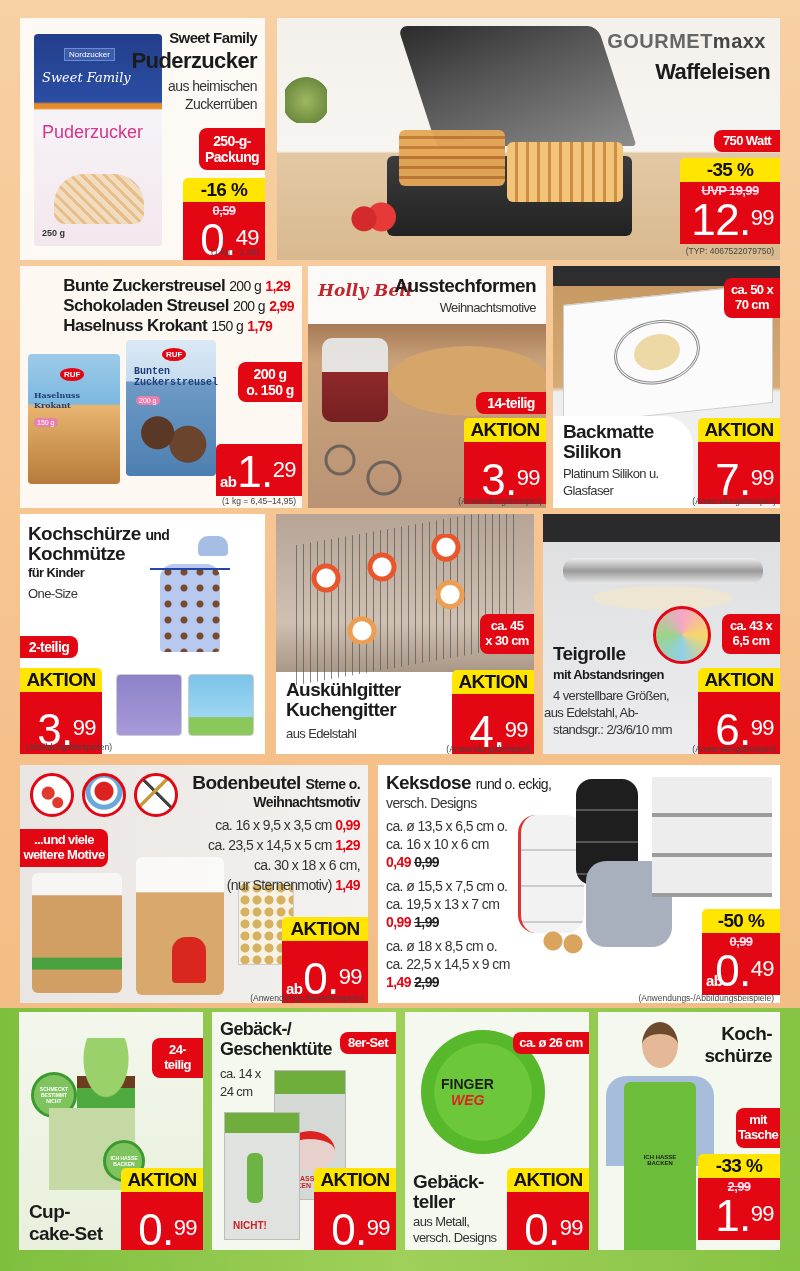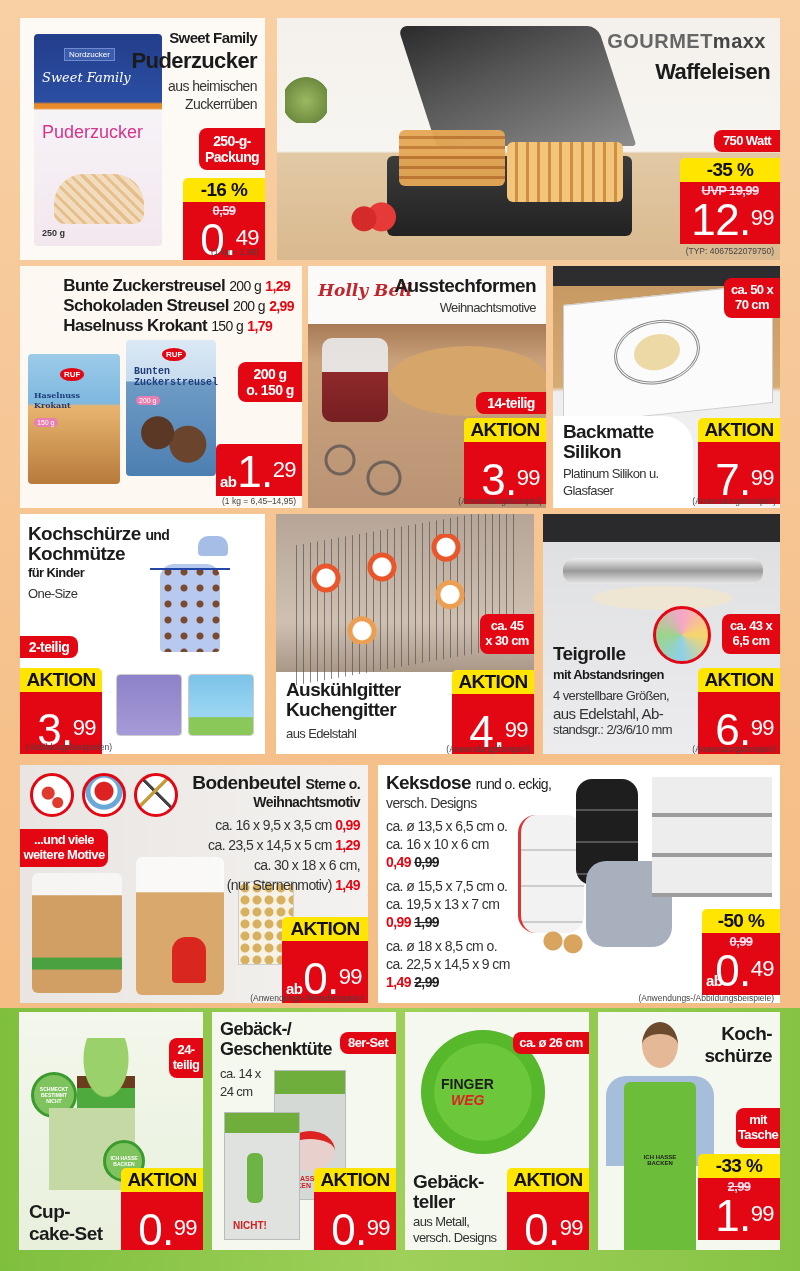--- a/index.html
+++ b/index.html
@@ -193,21 +193,21 @@
   <div style="position:absolute;left:20px;top:44px;width:200px;height:26px;border-radius:12px;background:linear-gradient(180deg,#eee,#9a9a9a 50%,#e9e9e9)"></div>
   <div style="position:absolute;left:50px;top:72px;width:140px;height:24px;border-radius:50%;background:#eee5d2"></div>
   <div class="circle" style="left:110px;top:92px;width:58px;height:58px;background:conic-gradient(#f7a5c9,#f7d66b,#8fd0e8,#9cd48a,#f7a5c9)"></div>
   <div class="badge cond" style="right:0;top:100px;width:58px;height:40px;font-size:13px">
     <span>ca. 43 x</span>
     <span>6,5 cm</span>
   </div>
   <div class="t cond" style="left:10px;top:130px;font-size:19px">Teigrolle</div>
   <div class="t cond" style="left:10px;top:154px;font-size:13px">mit Abstandsringen</div>
   <div class="n cond" style="left:10px;top:174px;font-size:13px">4 verstellbare Größen,</div>
-  <div class="n cond" style="left:10px;top:191px;font-size:15px">aus Edelstahl, Ab-</div>
+  <div class="n cond" style="left:1px;top:191px;font-size:13px">aus Edelstahl, Ab-</div>
   <div class="n cond" style="left:10px;top:208px;font-size:13px">standsgr.: 2/3/6/10 mm</div>
   <div class="pricebox cond" style="right:0;top:154px">
     <div class="top">AKTION</div>
     <div class="body">
           <span class="big"><span>6.</span><sup>99</sup></span>
         </div>
   </div>
   <div class="foot" style="right:4px;top:230px">(Anwendungsbeispiel)</div>
 </div>
 
@@ -276,21 +276,21 @@
         </div>
   </div>
   <div class="foot" style="right:6px;top:228px">(Anwendungs-/Abbildungsbeispiele)</div>
 </div>
 
 <div class="card" style="left:19px;top:1012px;width:184px;height:238px;background:linear-gradient(180deg,#f3f7ec,#e8f0dc)">
   <div style="position:absolute;left:58px;top:26px;width:58px;height:70px;background:radial-gradient(ellipse at 50% 30%,#9ad16b 0 22px,transparent 23px),linear-gradient(180deg,transparent 0 55%,#6c3c1f 55% 72%,#4eaa3c 72%)"></div>
   <div class="circle" style="left:12px;top:60px;width:46px;height:46px;border:3px solid #3b9a2e;background:#7ec35d;color:#fff;font-size:5px;font-weight:bold;display:flex;align-items:center;justify-content:center;text-align:center">SCHMECKT BESTIMMT NICHT</div>
   <div style="position:absolute;left:30px;top:96px;width:86px;height:82px;background:#c5d9a4"></div>
   <div class="circle" style="left:84px;top:128px;width:42px;height:42px;border:3px solid #3b9a2e;background:#7ec35d;color:#fff;font-size:5px;font-weight:bold;display:flex;align-items:center;justify-content:center;text-align:center">ICH HASSE BACKEN</div>
-  <div class="badge cond" style="right:0;top:26px;width:34px;height:40px;font-size:13px">
+  <div class="badge cond" style="right:0;top:26px;width:51px;height:40px;font-size:13px">
     <span>24-</span>
     <span>teilig</span>
   </div>
   <div class="t cond" style="left:10px;top:190px;font-size:19px">Cup-</div>
   <div class="t cond" style="left:10px;top:212px;font-size:19px">cake-Set</div>
   <div class="pricebox cond" style="right:0;top:156px">
     <div class="top">AKTION</div>
     <div class="body">
           <span class="big"><span>0.</span><sup>99</sup></span>
         </div>

